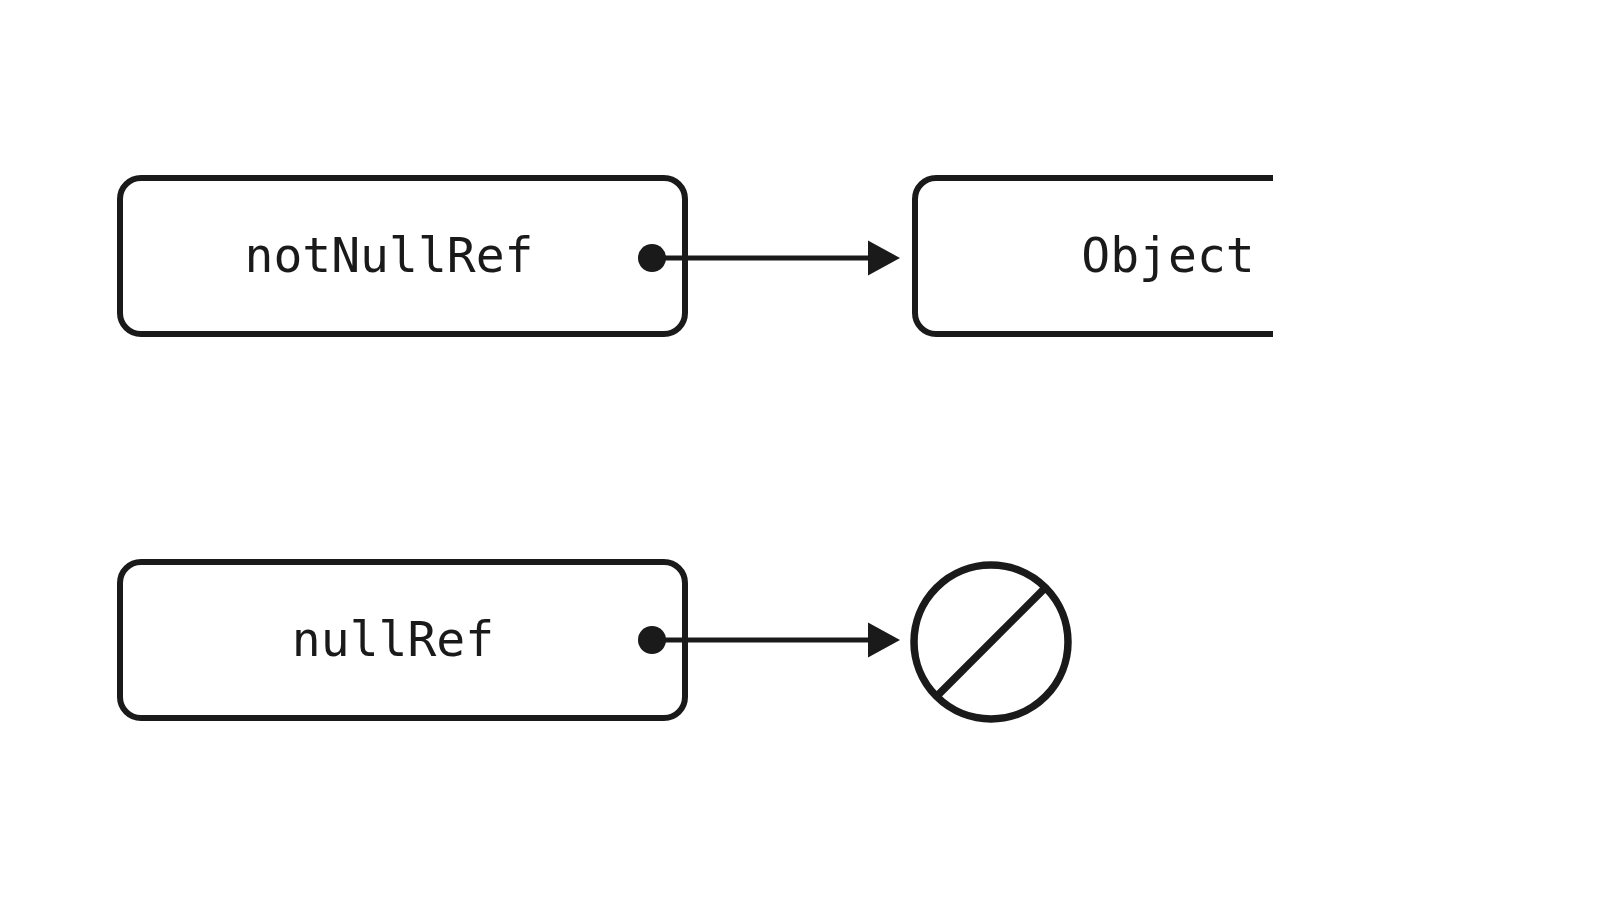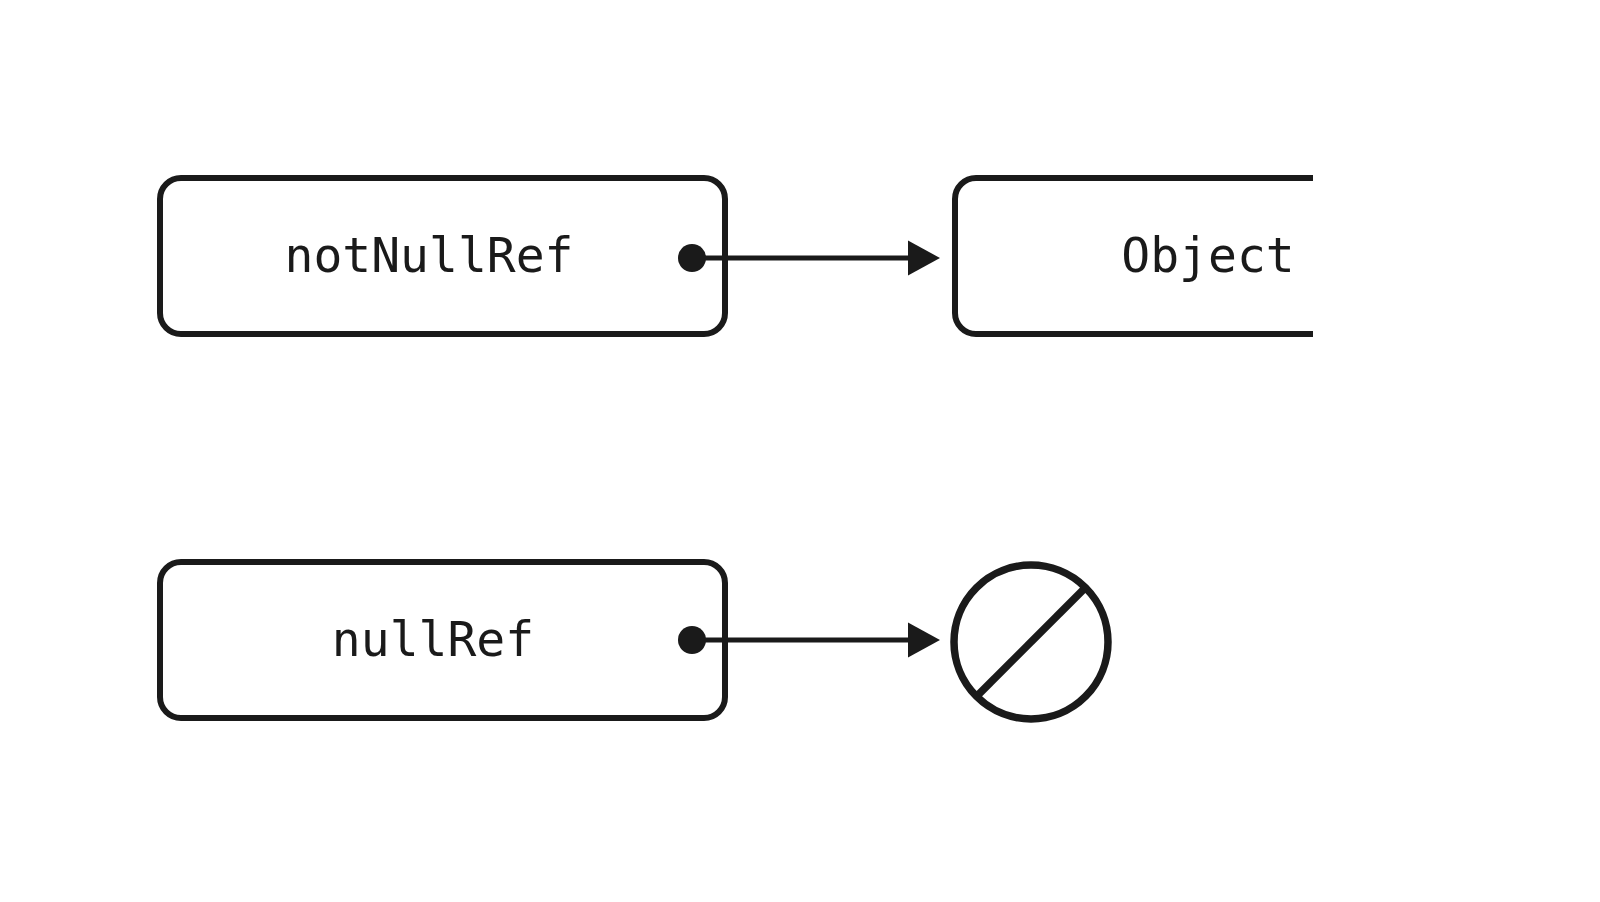--- a/index.html
+++ b/index.html
@@ -8,21 +8,20 @@
   }
   body {
     font-family: "DejaVu Sans Mono", "Liberation Mono", monospace;
   }
   .canvas {
     position: relative;
     width: 1273px;
     height: 902px;
     background: var(--background, #ffffff);
     overflow: hidden;
-    padding-left: 40px;
   }
   svg.diagram {
     display: block;
     width: 1600px;
     height: 902px;
   }
   .node-box {
     fill: var(--background, #ffffff);
     stroke: var(--stroke-color, #1a1a1a);
     stroke-width: 6;

